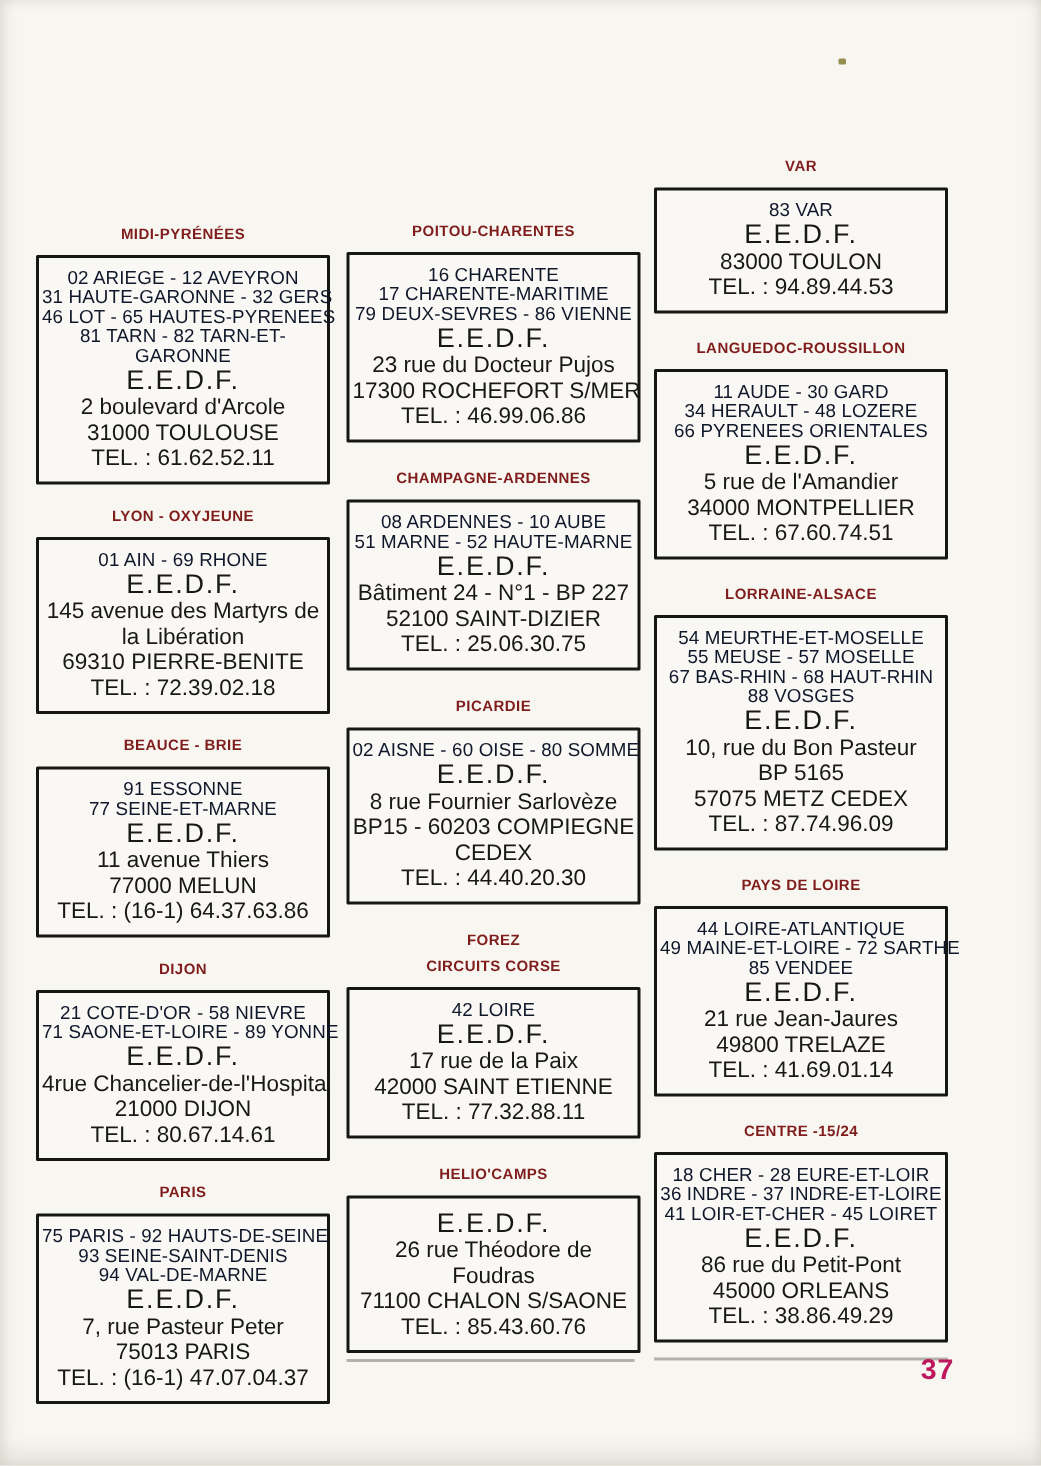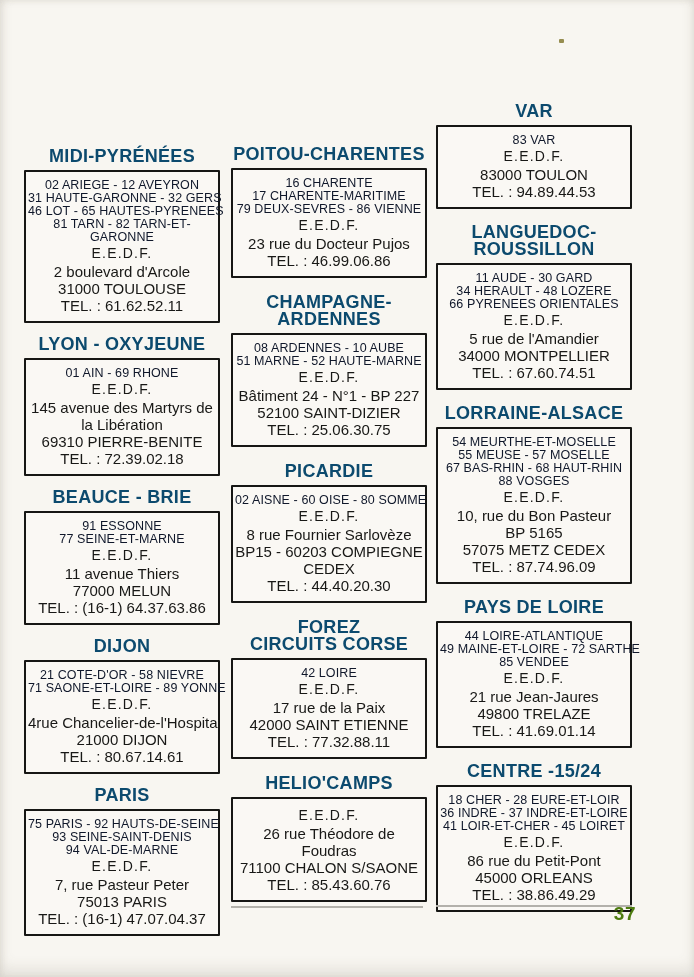--- a/index.html
+++ b/index.html
@@ -23,45 +23,45 @@
       inset 0 3px 7px rgba(95,90,72,.04);
   }
   .col{position:absolute;width:196px;}
   #col-left{left:24px;top:148px;}
   #col-middle{left:231px;top:146px;}
   #col-right{left:436px;top:103px;}
   #col-left  .region{margin-bottom:13px;}
   #col-middle .region{margin-bottom:16px;}
   #col-right .region{margin-bottom:15px;}
   .region-title{
-    text-align:center;font-weight:bold;font-size:18px;line-height:17px;
-    letter-spacing:.3px;margin-bottom:5px;color:#0c4a6e;
+    text-align:center;font-weight:bold;font-size:10px;line-height:17px;
+    letter-spacing:.3px;margin-bottom:5px;color:#7f1d1d;
   }
   .region-box{
     border:2px solid #161614;border-radius:1px;
     padding:7px 2px;text-align:center;background:rgba(255,255,255,.25);
   }
   .dept-line{
     font-size:12.5px;line-height:13px;white-space:nowrap;
     letter-spacing:.1px;color:#0f172a;
   }
   .addr-line{
     font-size:15px;line-height:17px;white-space:nowrap;color:#181816;
   }
   .org-line{
-    font-size:14px;letter-spacing:1.2px;line-height:19px;
+    font-size:18px;letter-spacing:1.2px;line-height:19px;
   }
   .footer-rule{
     position:absolute;height:2px;background:var(--rule);z-index:2;
   }
   #rule-middle{left:231px;top:906px;width:192px;}
   #rule-right{left:436px;top:905px;width:196px;}
   #page-number{
     position:absolute;right:58px;top:903px;z-index:3;
-    font-size:19px;font-weight:bold;letter-spacing:.5px;color:#4d7c0f;
+    font-size:19px;font-weight:bold;letter-spacing:.5px;color:#be185d;
   }
   #scan-speck{
     position:absolute;left:559px;top:39px;width:5px;height:4px;
     background:#857a34;opacity:.85;border-radius:1px;z-index:2;
   }
 </style>
 </head>
 <body>
 
 <div class="paper-edge"></div>
@@ -142,20 +142,21 @@
     <div class="region">
       <div class="region-title">
         <div>POITOU-CHARENTES</div>
       </div>
       <div class="region-box">
         <div class="dept-line">16 CHARENTE</div>
         <div class="dept-line">17 CHARENTE-MARITIME</div>
         <div class="dept-line">79 DEUX-SEVRES - 86 VIENNE</div>
         <div class="addr-line org-line">E.E.D.F.</div>
         <div class="addr-line">23 rue du Docteur Pujos</div>
+        <div class="addr-line">17300 ROCHEFORT S/MER</div>
         <div class="addr-line">TEL. : 46.99.06.86</div>
       </div>
     </div>
     <div class="region">
       <div class="region-title">
         <div>CHAMPAGNE-ARDENNES</div>
       </div>
       <div class="region-box">
         <div class="dept-line">08 ARDENNES - 10 AUBE</div>
         <div class="dept-line">51 MARNE - 52 HAUTE-MARNE</div>

